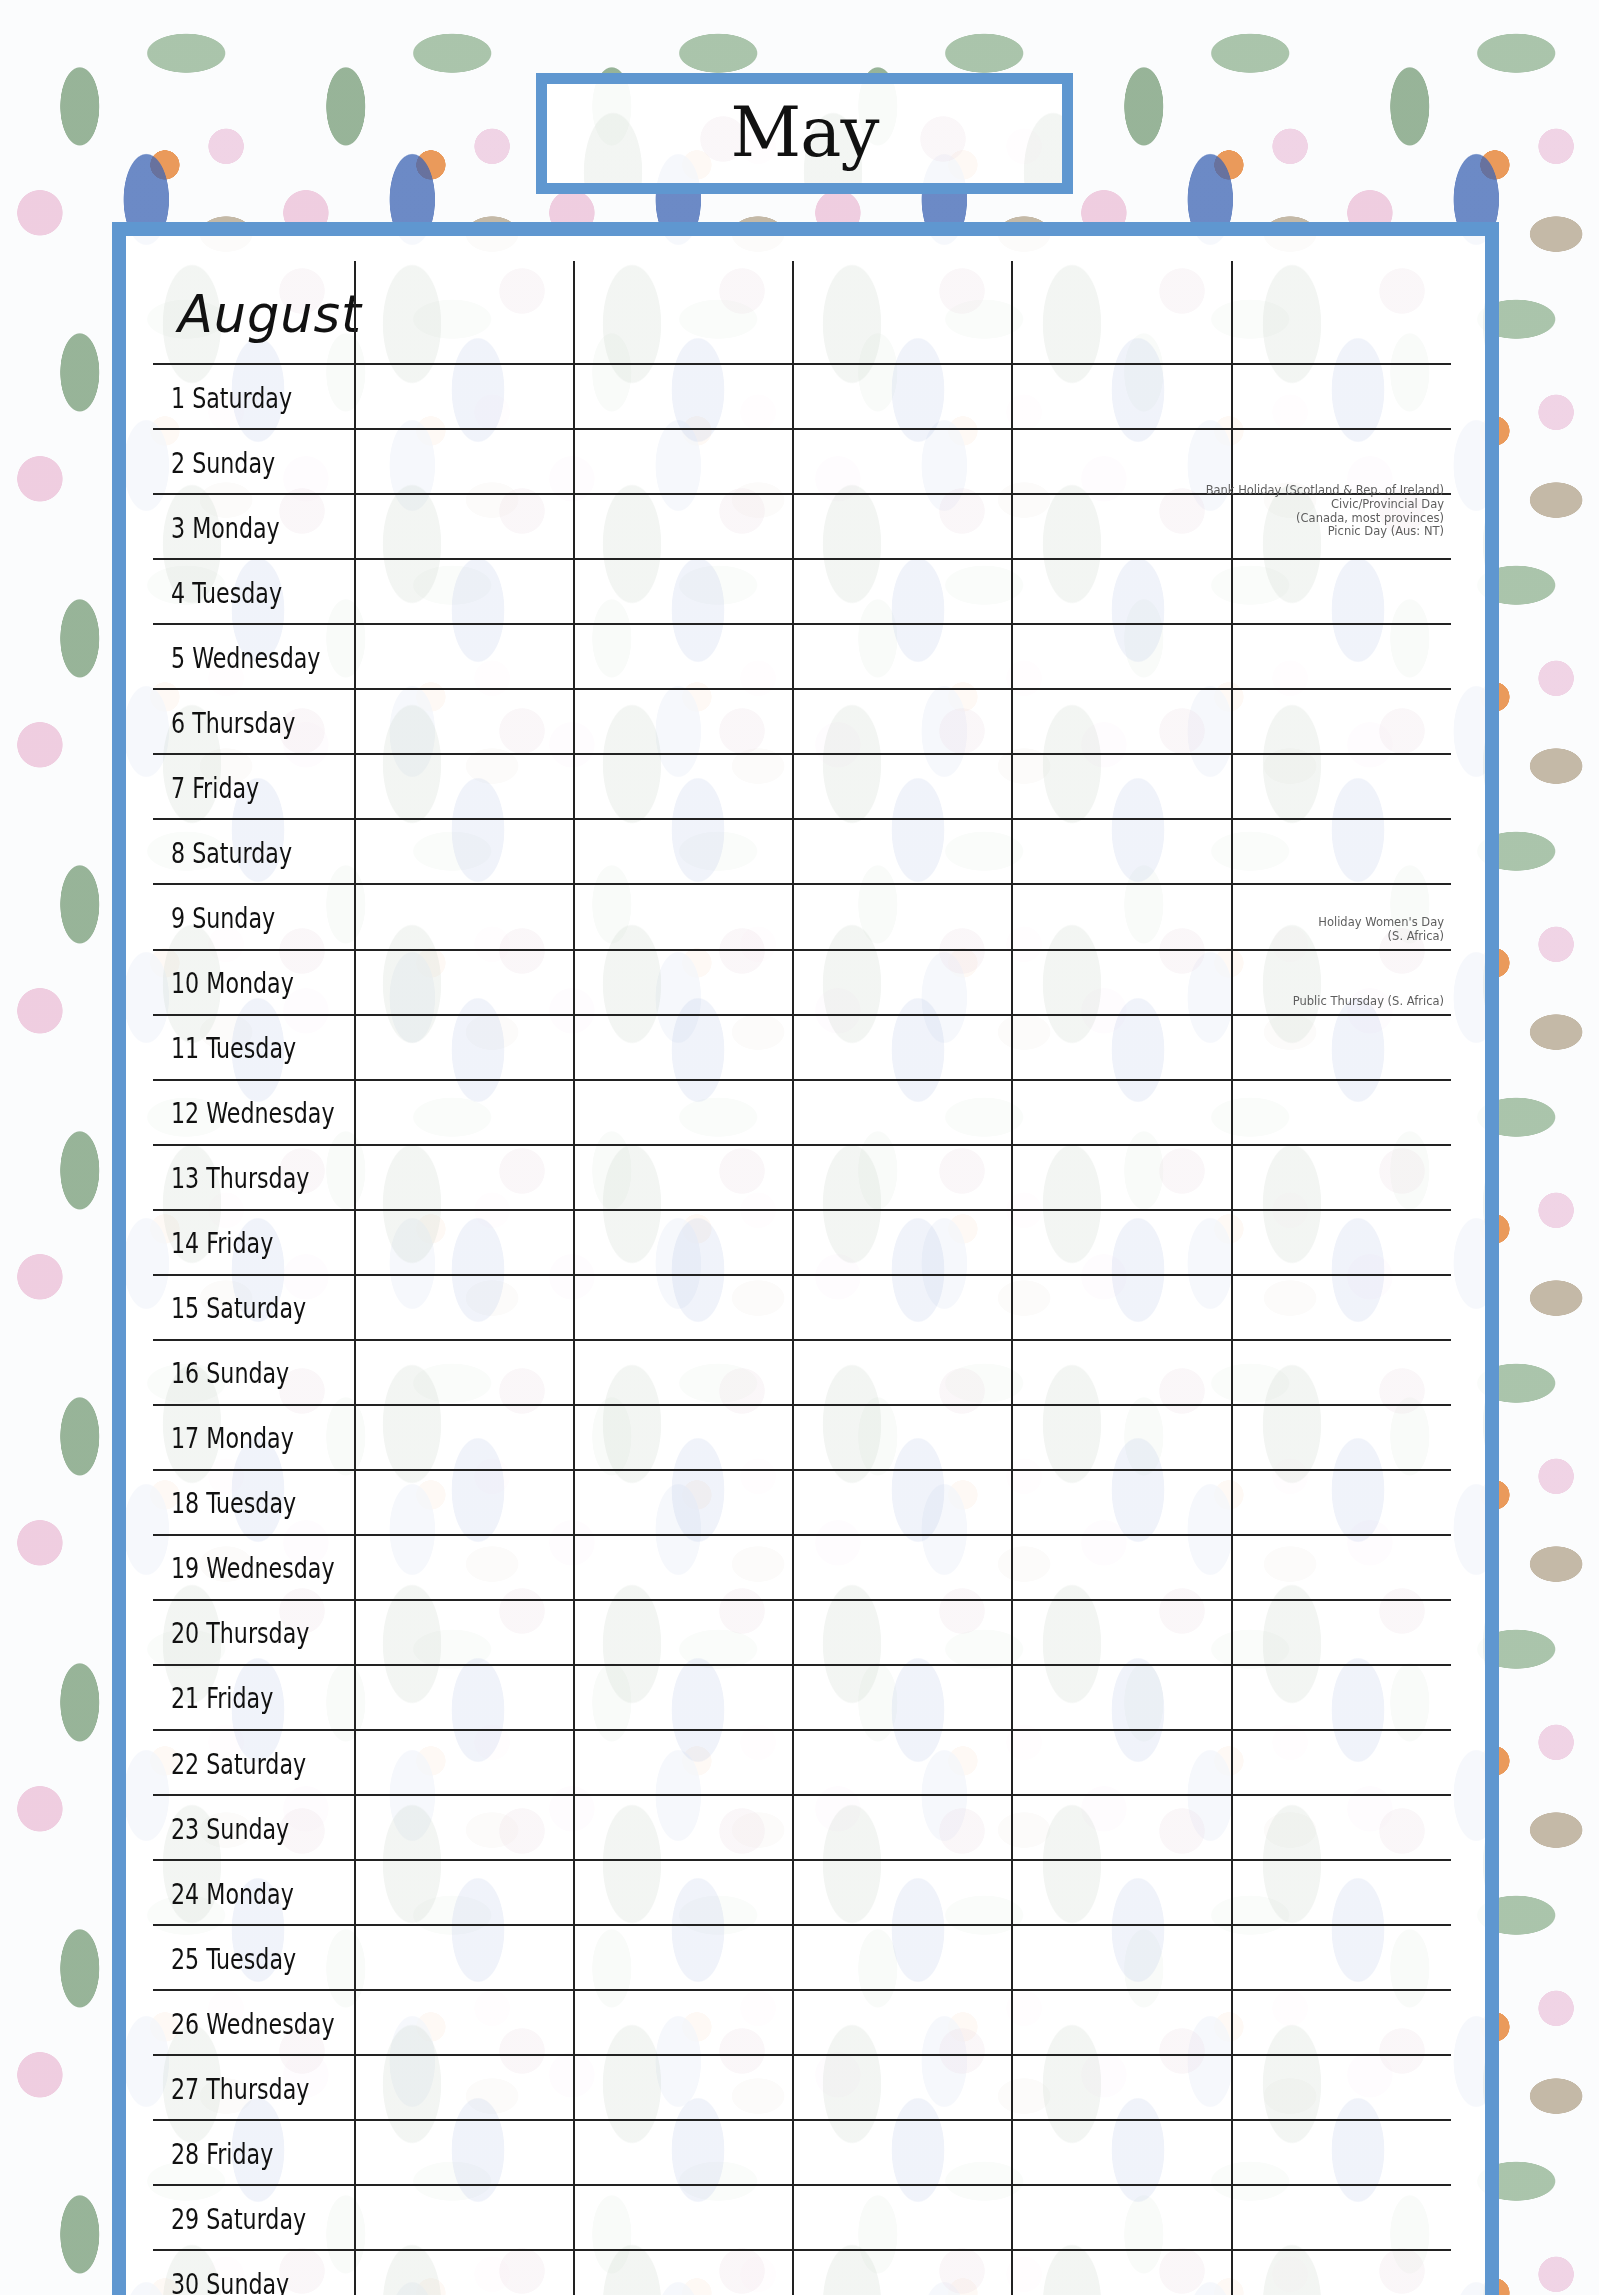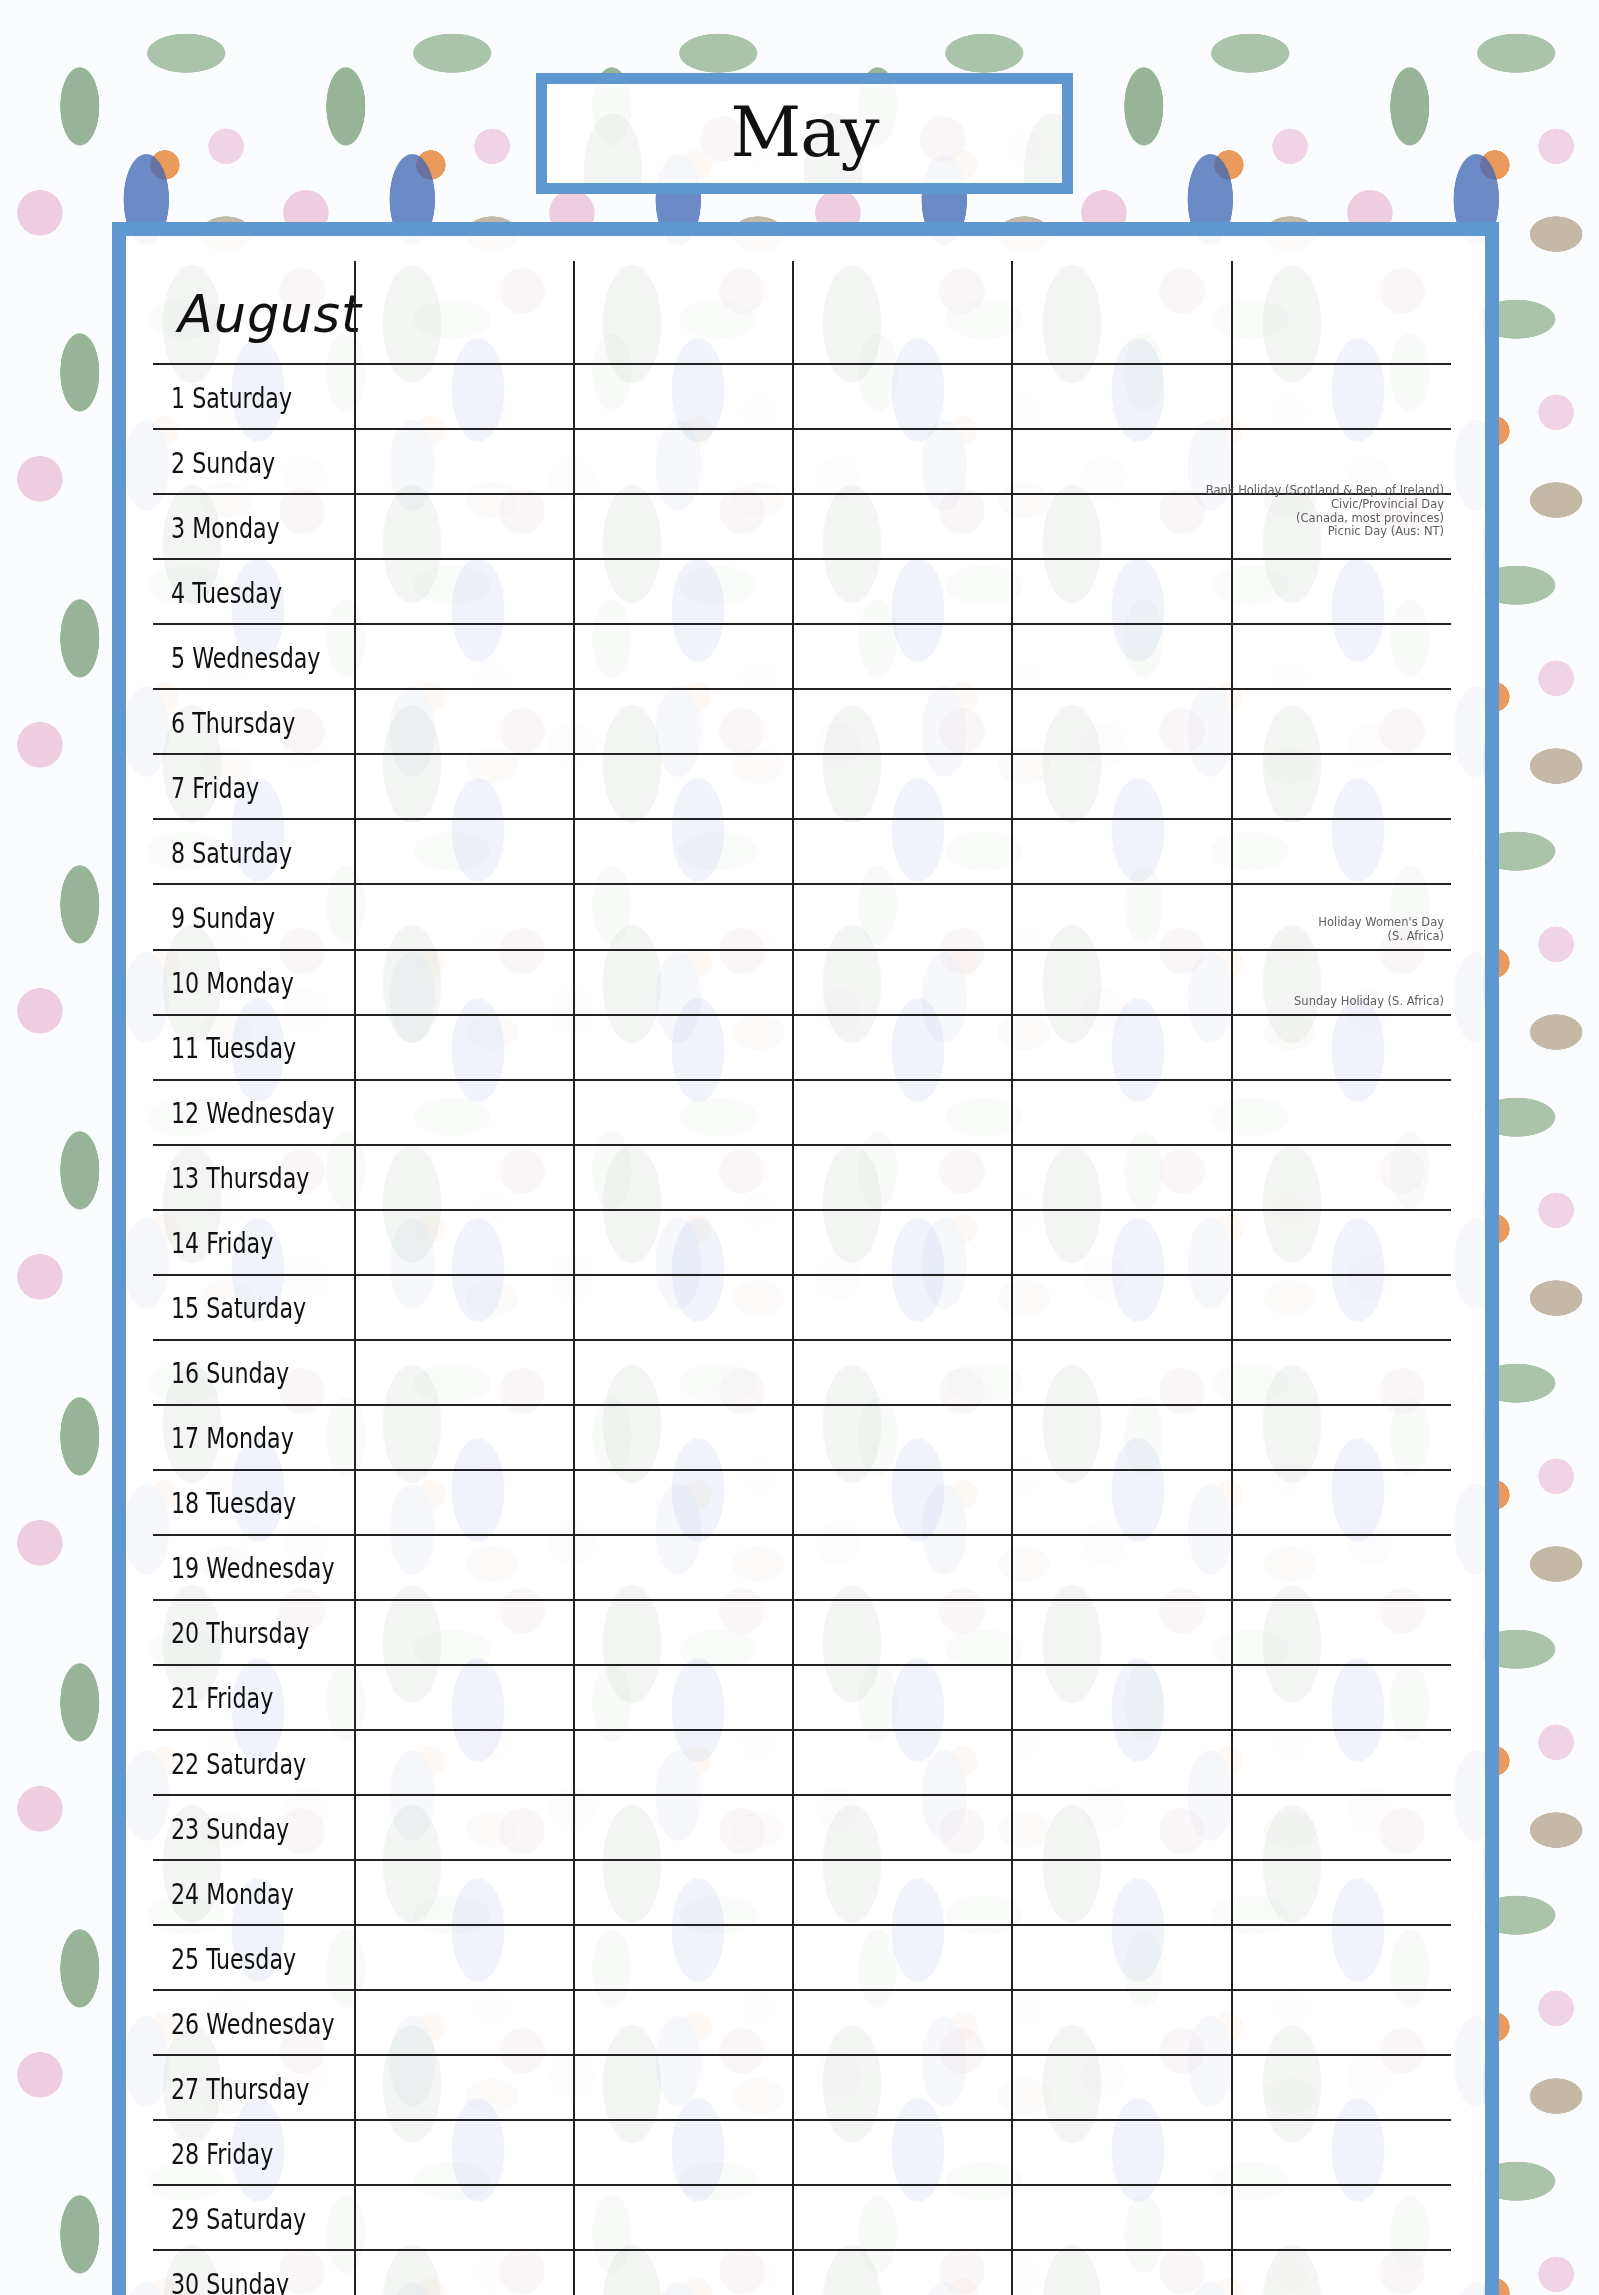--- a/index.html
+++ b/index.html
@@ -180,21 +180,21 @@
     <div class="cell" style="left: 1012px; top: 884px; width: 219px; height: 65px;"></div>
     <div class="cell" style="left: 1232px; top: 884px; width: 219px; height: 65px;"></div>
     <div class="holiday" style="top: 916px;">Holiday Women's Day
 (S. Africa)</div>
     <div class="day-label" style="top: 965px;">10 Monday</div>
     <div class="cell" style="left: 355px; top: 949px; width: 219px; height: 65px;"></div>
     <div class="cell" style="left: 574px; top: 949px; width: 219px; height: 65px;"></div>
     <div class="cell" style="left: 793px; top: 949px; width: 219px; height: 65px;"></div>
     <div class="cell" style="left: 1012px; top: 949px; width: 219px; height: 65px;"></div>
     <div class="cell" style="left: 1232px; top: 949px; width: 219px; height: 65px;"></div>
-    <div class="holiday" style="top: 995px;">Sunday Holiday (S. Africa)</div>
+    <div class="holiday" style="top: 995px;">Public Thursday (S. Africa)</div>
     <div class="day-label" style="top: 1030px;">11 Tuesday</div>
     <div class="cell" style="left: 355px; top: 1014px; width: 219px; height: 65px;"></div>
     <div class="cell" style="left: 574px; top: 1014px; width: 219px; height: 65px;"></div>
     <div class="cell" style="left: 793px; top: 1014px; width: 219px; height: 65px;"></div>
     <div class="cell" style="left: 1012px; top: 1014px; width: 219px; height: 65px;"></div>
     <div class="cell" style="left: 1232px; top: 1014px; width: 219px; height: 65px;"></div>
     <div class="day-label" style="top: 1095px;">12 Wednesday</div>
     <div class="cell" style="left: 355px; top: 1080px; width: 219px; height: 65px;"></div>
     <div class="cell" style="left: 574px; top: 1080px; width: 219px; height: 65px;"></div>
     <div class="cell" style="left: 793px; top: 1080px; width: 219px; height: 65px;"></div>

